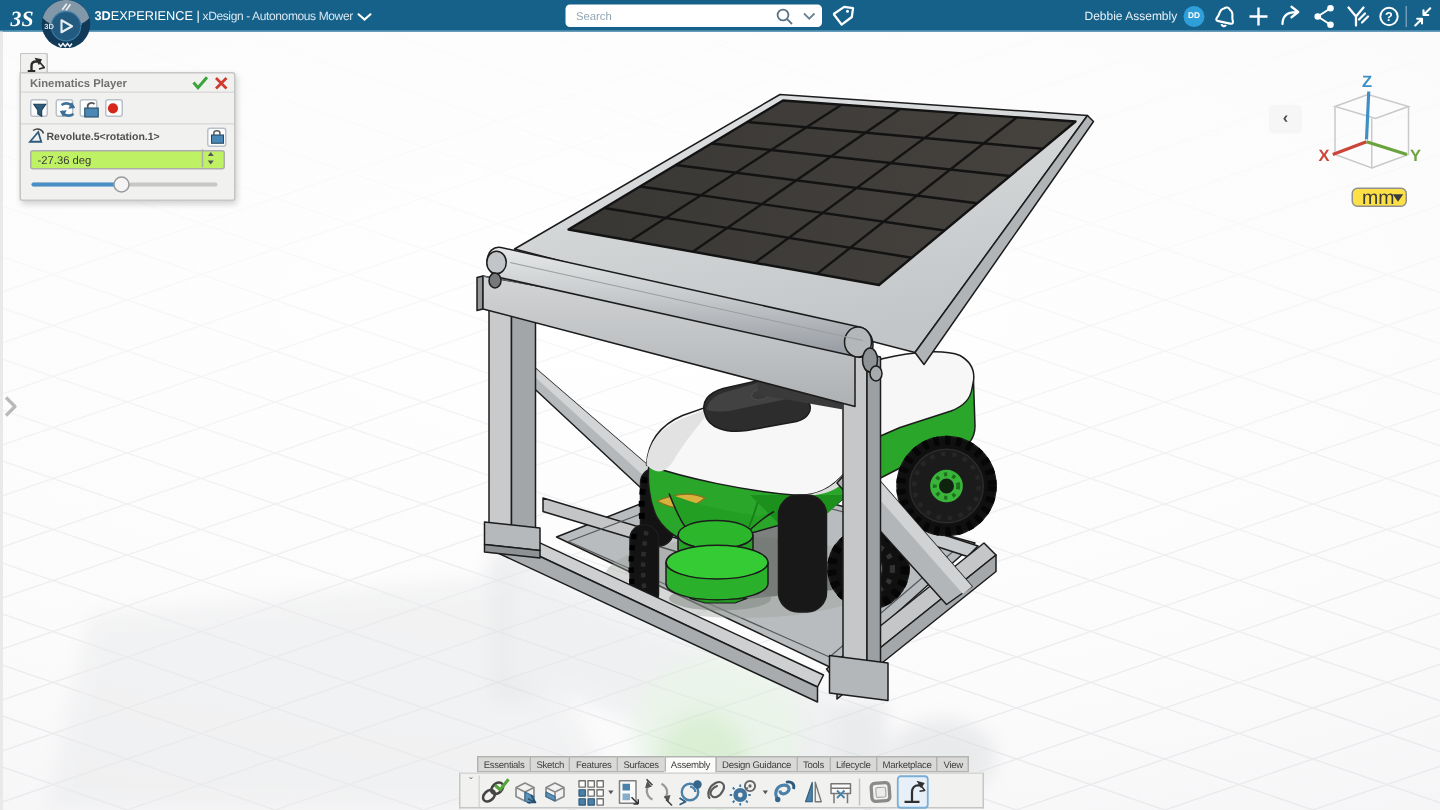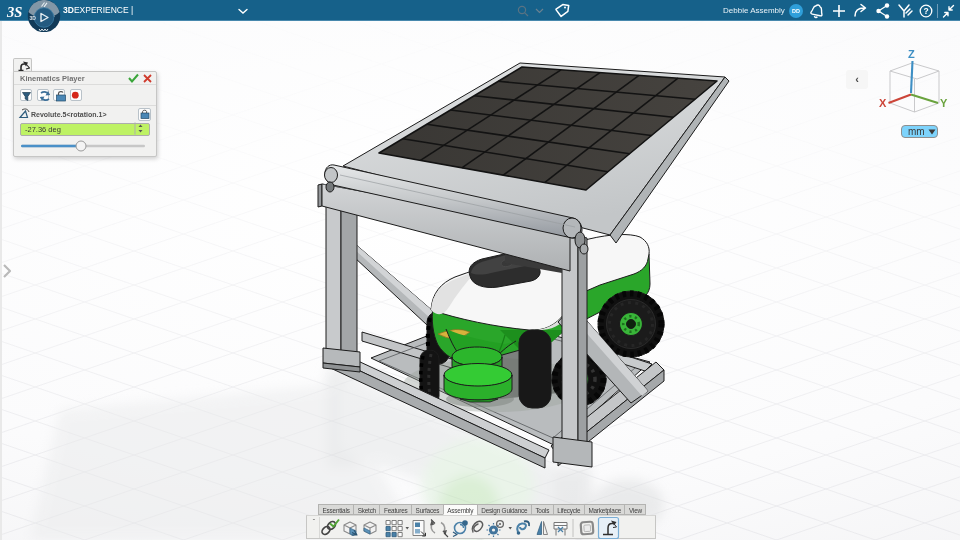--- a/index.html
+++ b/index.html
@@ -5,30 +5,30 @@
 #stage{position:relative;width:960px;height:540px}
 #viewport{position:absolute;left:0;top:21px;width:960px;height:519px;background:radial-gradient(ellipse 130% 100% at 45% 35%, #ffffff 0%, #fbfbfc 55%, #f0f0f2 100%)}
 #topbar{position:absolute;left:0;top:0;width:960px;height:21px;background:#16618a;border-bottom:1.5px solid #4788ad}
 .tb-txt{position:absolute;top:0;height:30px;line-height:21px;color:#fff}
 #brand{left:63px;font-size:8.5px;color:#fff}
 #apptitle{left:135px;font-size:8px;letter-spacing:-0.25px;color:#d7e7f1}
 #user{left:723px;font-size:8px;color:#e8f1f7}
 #search{position:absolute;left:377px;top:3px;width:171px;height:15px;background:#fff;border-radius:3px}
 #search span{position:absolute;left:7px;top:3px;font-size:7.5px;color:#90a4b0}
 #ddbadge{position:absolute;left:789px;top:3.5px;width:14px;height:14px;border-radius:50%;background:#2f9fda;color:#fff;font-size:5.5px;font-weight:bold;text-align:center;line-height:14px}
-#kinpanel{position:absolute;left:13px;top:58px;width:156px;height:99px}
+#kinpanel{position:absolute;left:13px;top:35px;width:156px;height:99px}
 #kintab{position:absolute;left:0;top:0;width:19px;height:14px;background:#f1f1f0;border:1px solid #c6c6c5;border-bottom:none;border-radius:2px 2px 0 0}
 #kinbody{position:absolute;left:0;top:13px;width:144px;height:86px;background:#f1f1f0;border:1px solid #c6c6c5;border-radius:0 2px 2px 2px;box-shadow:1px 2px 4px rgba(0,0,0,.18)}
 #kintitle{position:absolute;left:6px;top:2px;font-size:7.5px;color:#707070;font-weight:bold}
 .kinhr{position:absolute;left:0px;width:142px;height:0;border-top:1px solid #dcdcdb}
 .kbtn{position:absolute;width:12px;height:12px;background:#fdfdfd;border:1px solid #b9c2c9;border-radius:2px}
 #kinrow{position:absolute;left:17px;top:38.5px;font-size:7px;font-weight:bold;color:#4e4e4e}
 #kininput{position:absolute;left:6px;top:51px;width:130px;height:13px;background:#bef264;border:1px solid #adadad;border-radius:2px;font-size:7.5px;color:#3a3a3a;line-height:12px;padding-left:4px}
 #backbtn{position:absolute;left:846px;top:70px;width:22px;height:19px;background:#f6f6f6;border-radius:3px;color:#4a4a4a;text-align:center;line-height:19px;font-size:11px;font-weight:bold}
-#mmdrop{position:absolute;left:901px;top:125px;width:37px;height:13px;background:#7dd3fc;border:1px solid #8f8f8f;border-radius:4px;font-size:10px;color:#3a3a3a;line-height:11px;padding-left:6px}
+#mmdrop{position:absolute;left:901px;top:125px;width:37px;height:13px;background:#fde047;border:1px solid #8f8f8f;border-radius:4px;font-size:13px;color:#3a3a3a;line-height:11px;padding-left:6px}
 #tabbar{position:absolute;left:318px;top:504px;height:11px;font-size:6.4px;color:#3f3f3f;white-space:nowrap}
 .tab{display:inline-block;height:11px;line-height:11px;padding:0 3.5px;letter-spacing:-0.2px;background:#d9d9d7;border:1px solid #b3b3b1;border-right:none;vertical-align:top}
 .tab.on{background:#fbfbfa;border-bottom:1px solid #fbfbfa}
 .tab.last{border-right:1px solid #b3b3b1}
 #toolbar{position:absolute;left:306px;top:515px;width:350px;height:24px;background:#f1f1ef;border:1px solid #c6c6c4;border-top:1px solid #d6d6d4}
 #tbchev{position:absolute;left:2px;top:1px;width:11px;height:21px;color:#555;font-size:7px;text-align:center;line-height:10px;border-right:1px solid #d8d8d6}
 </style></head>
 <body>
 <div id="stage">
 <div id="viewport"></div>
@@ -262,21 +262,25 @@
 <path d="M899,5 L904,11 L904,17 M909,5 L904,11 M906,13 L910,9 M908,15 L912,11" stroke="#fff" stroke-width="1.5" fill="none" stroke-linecap="round"></path>
 
 <circle cx="926" cy="11" r="5.8" fill="none" stroke="#fff" stroke-width="1.3"></circle>
 <text x="923.4" y="14.2" font-size="8.5" fill="#fff" font-weight="bold">?</text>
 
 <line x1="937.5" y1="4" x2="937.5" y2="18" stroke="#6f9cb9" stroke-width="1"></line>
 
 <path d="M943.5,17 L948,12.5 M948,12.5 L944.8,12.5 M948,12.5 L948,15.7 M953.5,5.5 L949,10 M949,10 L952.2,10 M949,10 L949,6.8" stroke="#fff" stroke-width="1.4" fill="none" stroke-linecap="round"></path>
 </svg>
 <div class="tb-txt" id="brand"><b>3D</b>EXPERIENCE&nbsp;|</div>
+<div class="tb-txt" id="apptitle">xDesign - Autonomous Mower</div>
 <div class="tb-txt" id="user">Debbie Assembly</div>
+<div id="search">
+      <span>Search</span>
+    </div>
 <div id="ddbadge">DD</div>
 <svg style="position:absolute;left:510px;top:0" width="45" height="21" viewBox="0 0 45 21">
 <circle cx="12" cy="10" r="3.6" fill="none" stroke="#5a7383" stroke-width="1.2"></circle>
 <line x1="14.8" y1="12.8" x2="18" y2="16" stroke="#5a7383" stroke-width="1.2"></line>
 <path d="M26,9 L29.5,12.5 L33,9" stroke="#6a8291" stroke-width="1.2" fill="none"></path>
 </svg>
 <div id="kinpanel">
 <div id="kintab">
         <svg style="position:absolute;left:3px;top:1px" width="13" height="12" viewBox="0 0 13 12">
 <path d="M1.5,10.5 L6.5,10.5 M4,10.5 L4,7 C4,5 5,4 7,4 L8,4" fill="none" stroke="#2b2b2b" stroke-width="1.6"></path>

